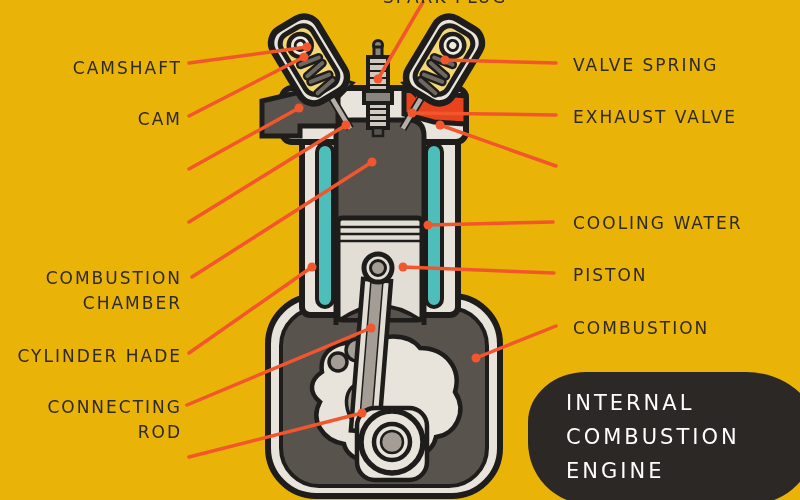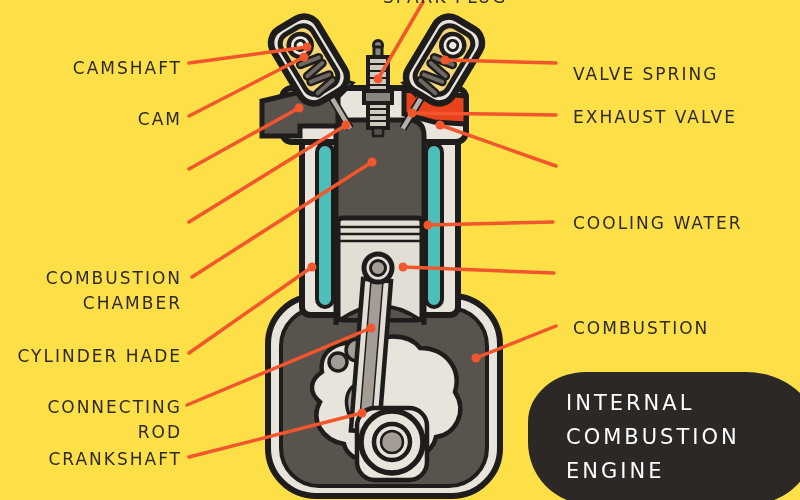--- a/index.html
+++ b/index.html
@@ -1,18 +1,18 @@
 <!DOCTYPE html>
 <html><head>
 <meta charset="utf-8">
 <style>
   html,body{margin:0;padding:0;background:#fff;}
   #canvas{
     position:relative;width:800px;height:500px;overflow:hidden;
-    background:#fde047;font-family:"DejaVu Sans",sans-serif;
+    background:#eab308;font-family:"DejaVu Sans",sans-serif;
   }
   #engine-svg{position:absolute;left:0;top:0;}
   .label{
     position:absolute;font-size:17px;font-weight:500;letter-spacing:2px;
     color:#2e2a27;white-space:pre-line;line-height:25px;user-select:none;
   }
   .label.left-col{width:182px;left:0;text-align:right;}
   .label.right-col{left:573px;text-align:left;}
   .label.clipped{left:383px;top:-15px;}
   #badge{
@@ -206,25 +206,25 @@
   </svg>
 
   <div class="label clipped">SPARK PLUG</div>
 
   <div class="label left-col" style="top:56px">CAMSHAFT</div>
   <div class="label left-col" style="top:107px">CAM</div>
   <div class="label left-col" style="top:266px">COMBUSTION
 CHAMBER</div>
   <div class="label left-col" style="top:344px">CYLINDER HADE</div>
   <div class="label left-col" style="top:395px">CONNECTING ROD</div>
-  <div class="label left-col" style="top:447px">CRANKSHAFT</div>
-
-  <div class="label right-col" style="top:62px">VALVE SPRING</div>
+
+  <div class="label right-col" style="top:53px">VALVE SPRING</div>
   <div class="label right-col" style="top:105px">EXHAUST VALVE</div>
   <div class="label right-col" style="top:211px">COOLING WATER</div>
+  <div class="label right-col" style="top:263px">PISTON</div>
   <div class="label right-col" style="top:316px">COMBUSTION</div>
 
   <div id="badge">
     <div class="badge-line">INTERNAL</div>
     <div class="badge-line">COMBUSTION</div>
     <div class="badge-line">ENGINE</div>
   </div>
 
 </div>
 

